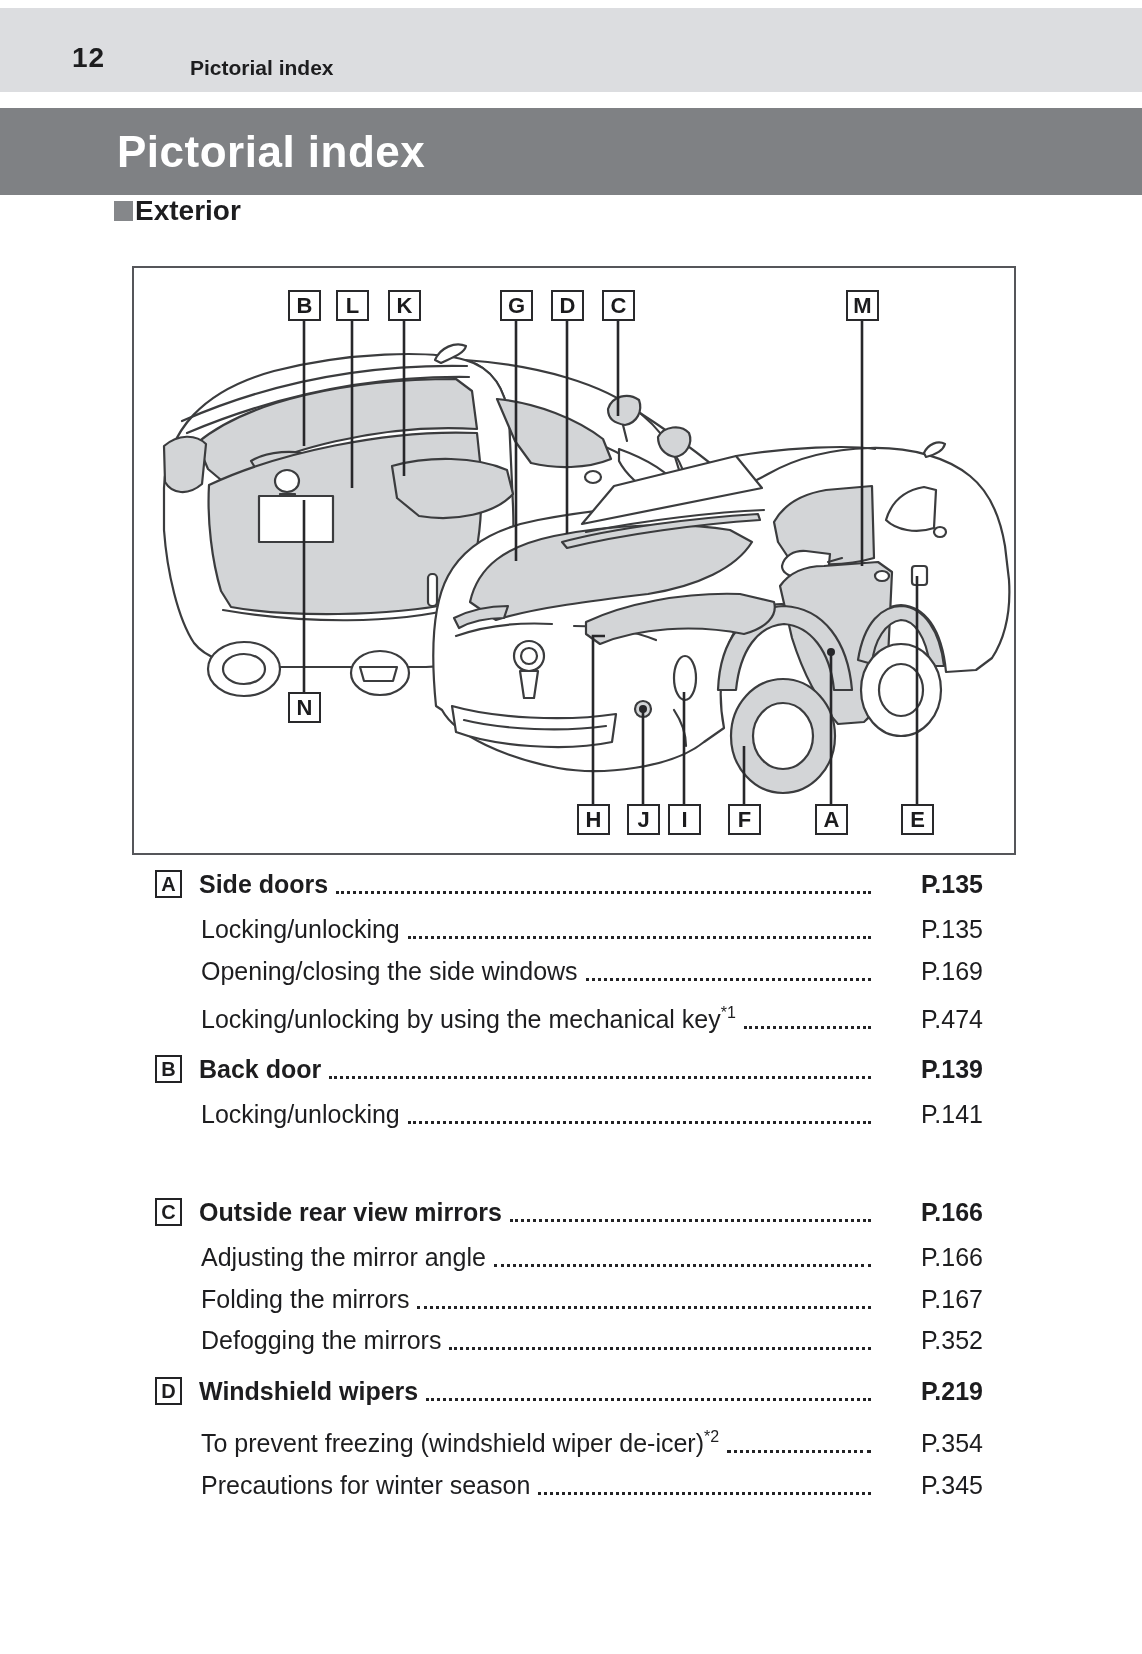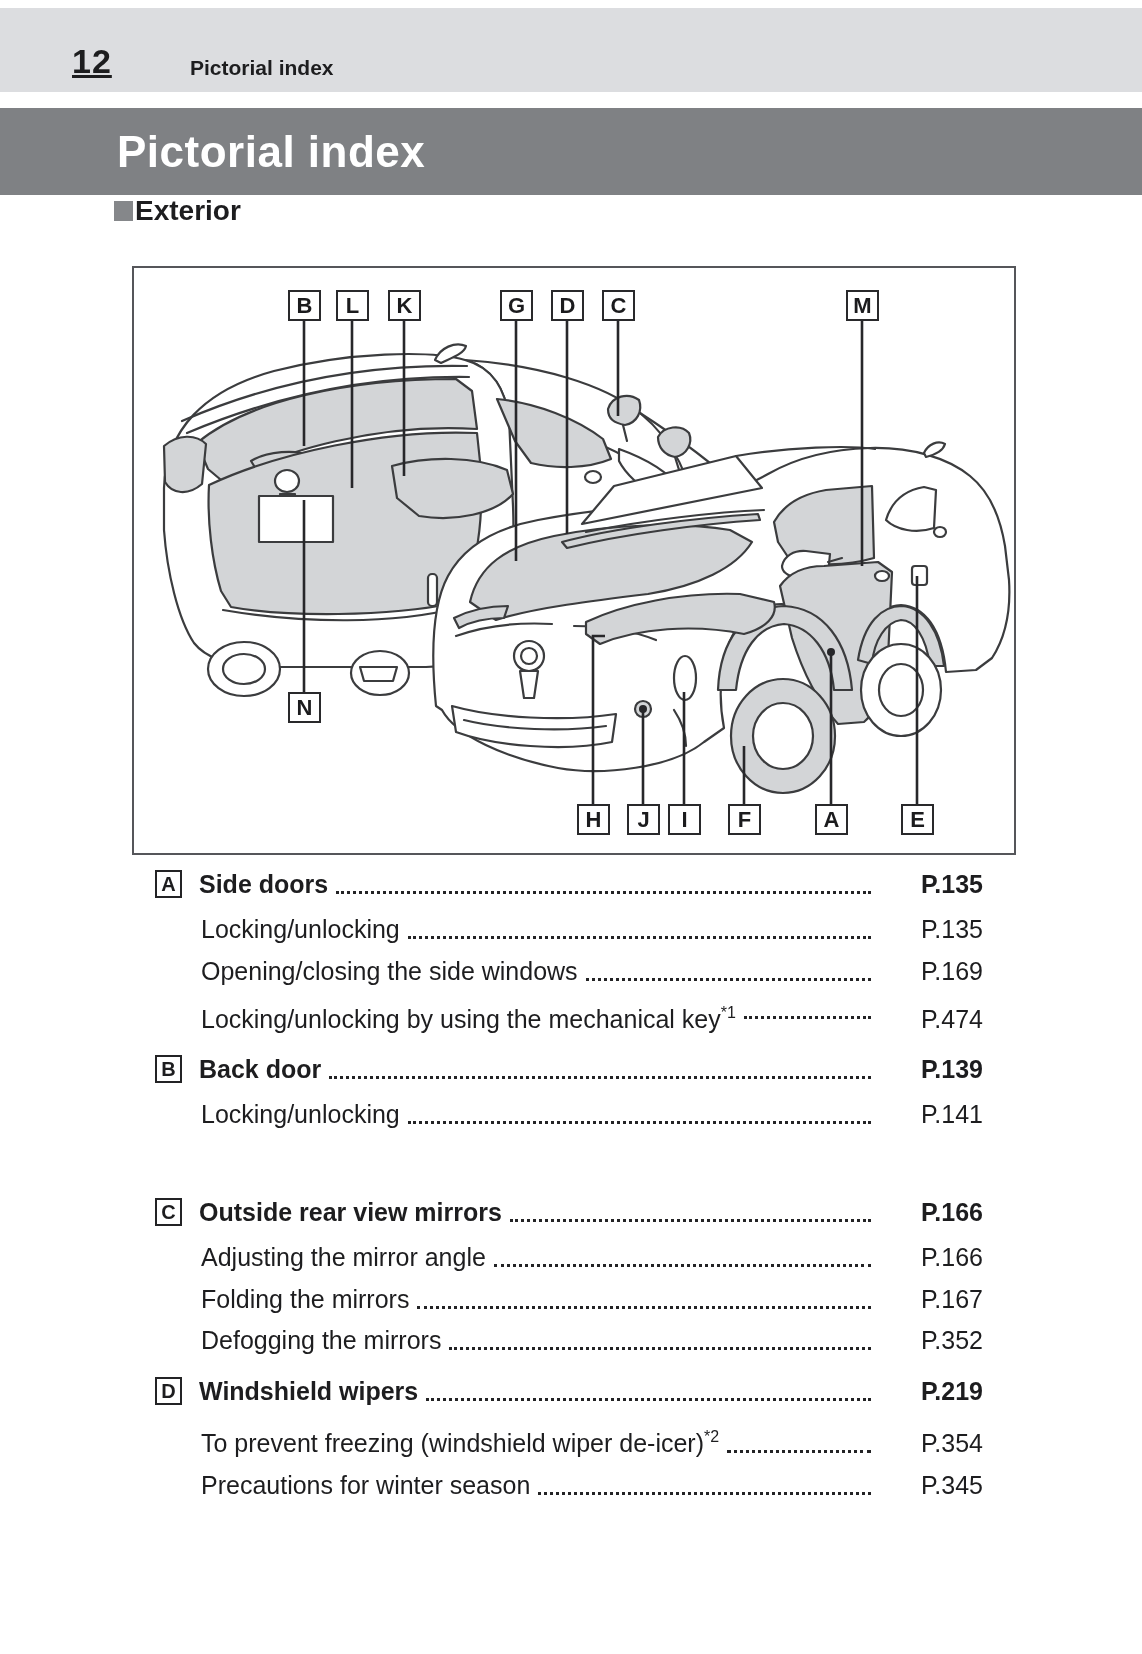--- a/index.html
+++ b/index.html
@@ -1,20 +1,20 @@
 <!DOCTYPE html>
 <html><head>
 <meta charset="utf-8">
 <style>
   html,body{margin:0;padding:0;background:#ffffff;}
   .page{position:relative;width:1142px;height:1654px;background:#ffffff;overflow:hidden;
         font-family:"Liberation Sans",sans-serif;color:#1d1d1f;}
   
   .band{position:absolute;left:0;top:8px;width:100%;height:84px;background:#dcdde0;}
-  .pagenum{position:absolute;left:72px;top:42px;font-size:34px;font-weight:bold;letter-spacing:1px;text-decoration:underline;}
+  .pagenum{position:absolute;left:72px;top:42px;font-size:28px;font-weight:bold;letter-spacing:1px;}
   .smalltitle{position:absolute;left:190px;top:56px;font-size:21px;font-weight:bold;}
   
   .banner{position:absolute;left:0;top:108px;width:100%;height:87px;background:#7f8184;
           display:flex;align-items:center;}
   .banner .t{color:#ffffff;font-size:44px;font-weight:bold;margin-left:117px;letter-spacing:0.5px;}
   
   .section-head{position:absolute;left:114px;top:196px;display:flex;align-items:center;height:30px;}
   .sq{width:19px;height:20px;background:#85878a;margin-right:2px;}
   .section-head .t{font-size:28px;font-weight:bold;}
   
@@ -169,21 +169,21 @@
   <div class="row sub" style="top:915px;">
     <span class="lbl">Locking/unlocking</span>
     <span class="leader"></span>
     <span class="pg">P.135</span>
   </div>
   <div class="row sub" style="top:957px;">
     <span class="lbl">Opening/closing the side windows</span>
     <span class="leader"></span>
     <span class="pg">P.169</span>
   </div>
-  <div class="row sub" style="top:1005px;align-items:center;">
+  <div class="row sub" style="top:1005px;">
     <span class="lbl"><span>Locking/unlocking by using the mechanical key</span><sup>*1</sup></span>
     <span class="leader"></span>
     <span class="pg">P.474</span>
   </div>
 
   <div class="row main" style="top:1055px;">
     <span class="letterbox">B</span>
     <span class="title">Back door</span>
     <span class="leader"></span>
     <span class="pg">P.139</span>

